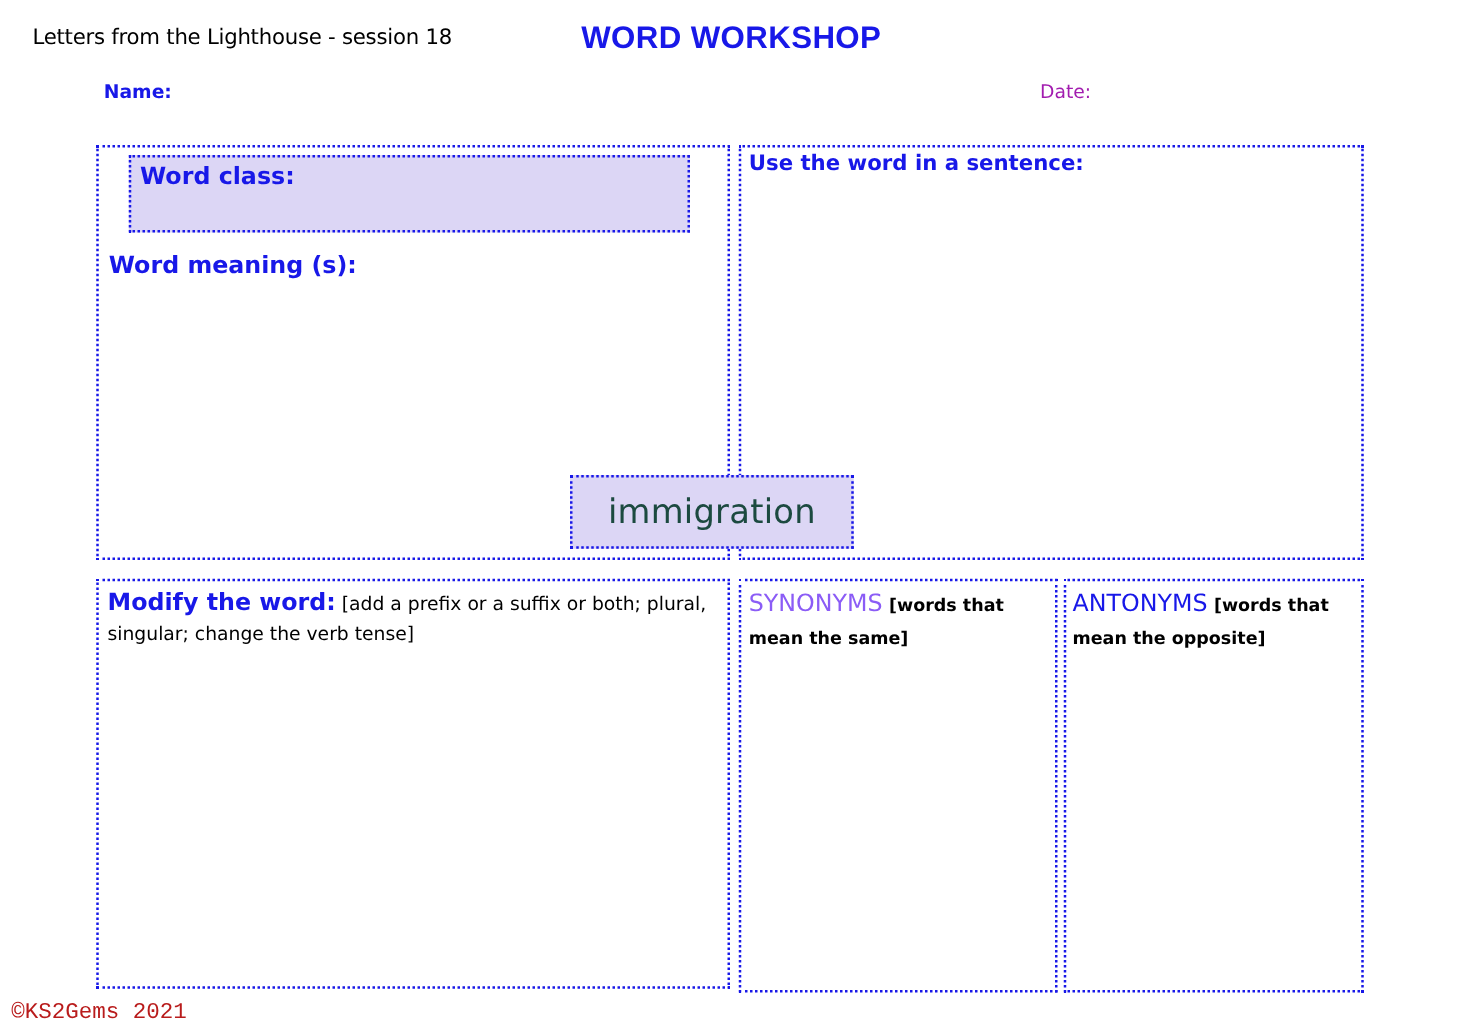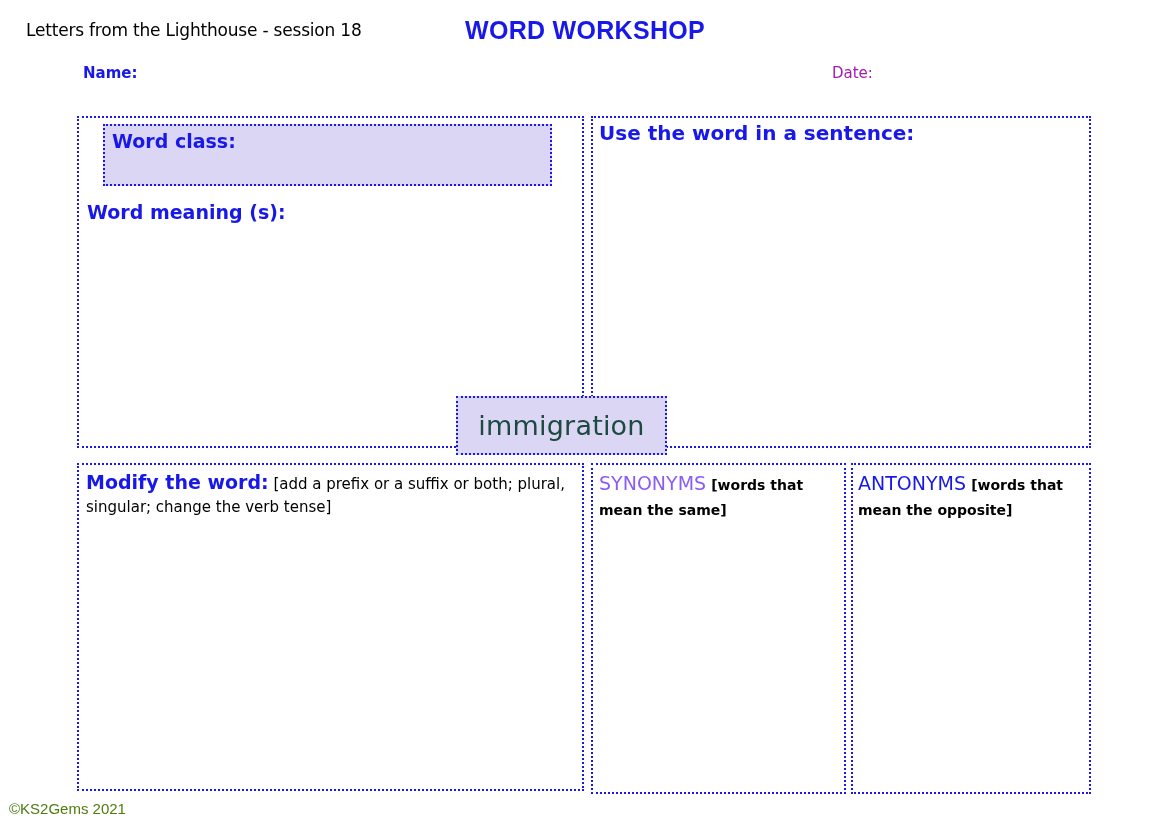--- a/index.html
+++ b/index.html
@@ -109,32 +109,32 @@
     top: 116px;
     width: 500px;
     height: 332px;
   }
   #sentence-label {
     position: absolute;
     left: 599px;
     top: 121px;
     font-family: "DejaVu Sans", sans-serif;
     font-weight: bold;
-    font-size: 20px;
+    font-size: 17px;
     color: #1818e8;
     white-space: nowrap;
     text-align: center;
   }
 
   
   #word-chip {
     position: absolute;
     left: 456px;
-    top: 396px;
-    width: 211px;
+    top: 380px;
+    width: 227px;
     height: 59px;
     border: 2px dotted #1818e8;
     box-sizing: border-box;
     background: #dcd6f5;
     display: flex;
     align-items: center;
     justify-content: center;
     z-index: 5;
   }
   #word-chip-text {
@@ -217,23 +217,23 @@
     font-size: 14px;
     font-weight: bold;
     color: #000000;
   }
 
   
   #footer-copyright {
     position: absolute;
     left: 9px;
     top: 800px;
-    font-family: Liberation Sans, sans-serif;
-    font-size: 15px;
-    color: #4d7c0f;
+    font-family: Liberation Mono, monospace;
+    font-size: 18px;
+    color: #b91c1c;
     white-space: nowrap;
   }
 </style>
 </head>
 <body>
 
 <div id="session-label">Letters from the Lighthouse - session 18</div>
 
 <div id="page-title">WORD WORKSHOP</div>
 

